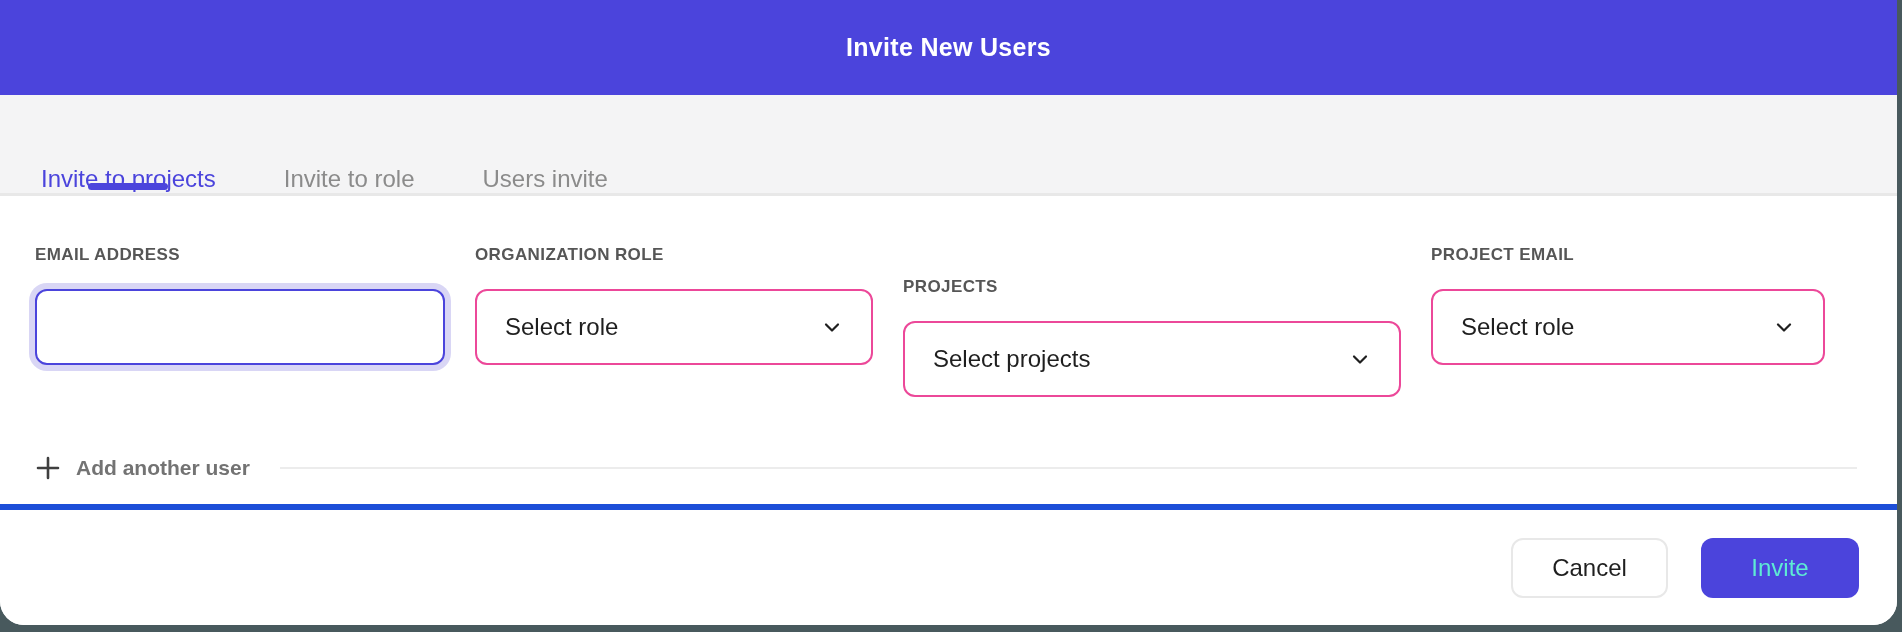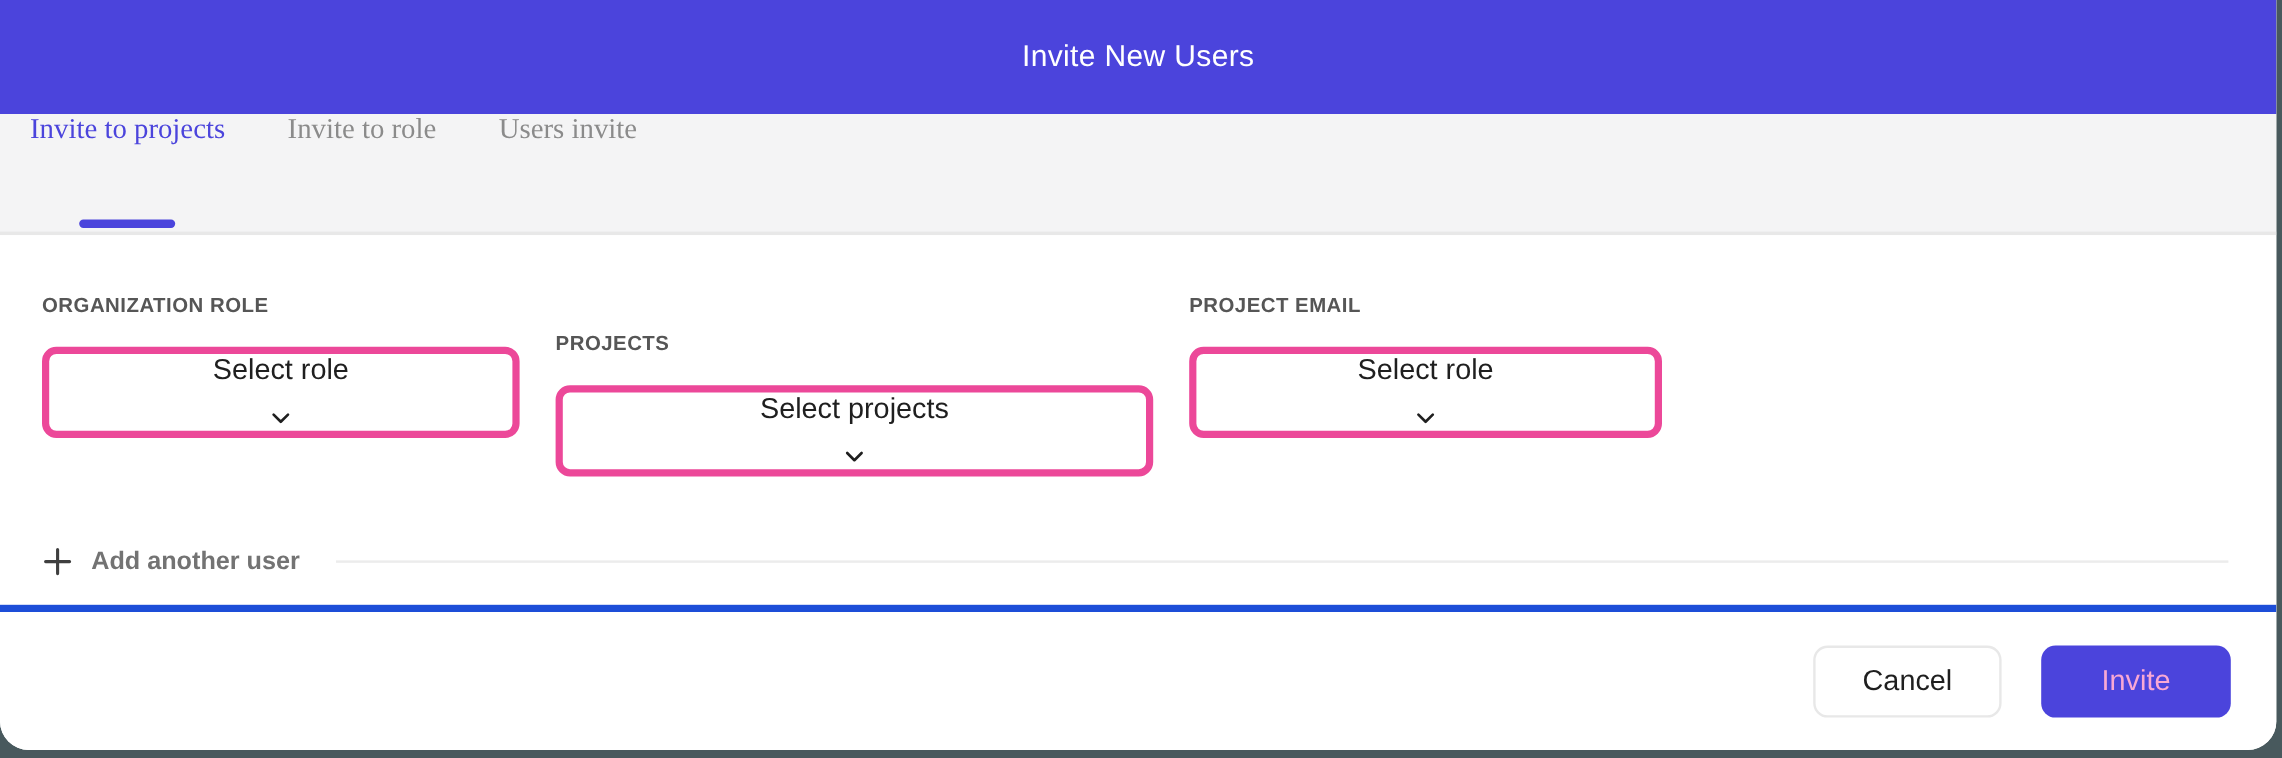--- a/index.html
+++ b/index.html
@@ -28,36 +28,36 @@
     overflow:hidden;
     display:flex;flex-direction:column;
   }
   
   .modal-header{
     flex:0 0 95px;height:95px;
     background:var(--accent);
     display:flex;align-items:center;justify-content:center;
   }
   .modal-title{
-    color:#FFFFFF;font-size:25px;font-weight:400;letter-spacing:.3px;
+    color:#FFFFFF;font-size:25px;font-weight:700;letter-spacing:.3px;
   }
   
   .tab-bar{
     flex:0 0 101px;height:101px;
     background:var(--tab-bar-bg);
     border-bottom:3px solid #E8E8E8;
     display:flex;align-items:center;
     padding-left:25px;gap:52px;
   }
   .tab{
     position:relative;height:100%;
-    display:flex;align-items:flex-start;
+    display:flex;align-items:flex-end;
     background:none;border:none;padding:0;
-    font-family:Liberation Serif, serif;font-size:24px;
-    color:var(--tab-inactive);cursor:pointer;
+    font-family:Liberation Sans, sans-serif;font-size:24px;
+    color:var(--tab-inactive);cursor:pointer;margin-left:16px;
   }
   .tab.active{color:var(--accent);}
   .tab-indicator{
     position:absolute;bottom:3px;left:50%;
     transform:translateX(-50%);
     width:80px;height:7px;border-radius:4px;
     background:var(--accent);
   }
   
   .form-body{flex:1 1 auto;background:#FFFFFF;}
@@ -77,26 +77,25 @@
   .text-input{
     width:100%;height:76px;
     border:2px solid var(--accent);border-radius:12px;
     box-shadow:0 0 0 6px var(--focus-ring);
     font-family:inherit;font-size:24px;color:#1F1F1F;
     padding:0 24px;outline:none;background:#FFFFFF;
   }
   .select{
     width:100%;height:76px;
     background:#FFFFFF;
-    border:6px solid #ec4899;border-radius:12px;
+    border:2px solid #ec4899;border-radius:12px;
     display:flex;align-items:center;justify-content:space-between;
     padding:0 28px;
     font-family:inherit;font-size:24px;color:#1F1F1F;
     cursor:pointer;
-    flex-direction:column;
   }
   .chevron{display:flex;align-items:center;}
   
   .add-user-row{
     display:flex;align-items:center;
     margin:46px 40px 0 35px;height:50px;gap:30px;
   }
   .add-user-button{
     display:flex;align-items:center;gap:15px;
     background:none;border:none;padding:0;
@@ -117,21 +116,21 @@
     font-family:inherit;font-size:24px;
     display:flex;align-items:center;justify-content:center;
     cursor:pointer;
   }
   .btn-cancel{
     background:#FFFFFF;color:#1F1F1F;
     border:2px solid #E8E8E8;
     min-width:157px;padding:0 36px;
   }
   .btn-invite{
-    background:var(--accent);color:#f9a8d4;
+    background:var(--accent);color:#5eead4;
     border:none;
     min-width:158px;padding:0 44px;
   }
 </style>
 </head>
 <body>
 
 <div class="viewport">
   <div class="modal">
 
@@ -148,20 +147,24 @@
         <span>Invite to role</span>
       </button>
       <button class="tab">
         <span>Users invite</span>
       </button>
     </div>
 
     <div class="form-body">
       <div class="fields-row">
 
+        <div class="field-col-1">
+          <span class="field-label">EMAIL ADDRESS</span>
+          <input class="text-input" type="text" value="" style="">
+        </div>
 
         <div class="field-col-2">
           <span class="field-label">ORGANIZATION ROLE</span>
           <div class="select">
             <span>Select role</span>
             <span class="chevron">
               <svg width="22" height="22" viewBox="0 0 22 22" fill="none">
                 <path d="M5 8.5 L11 14.5 L17 8.5" stroke="#1F1F1F" stroke-width="2.2" stroke-linecap="round" stroke-linejoin="round"></path>
               </svg>
             </span>

